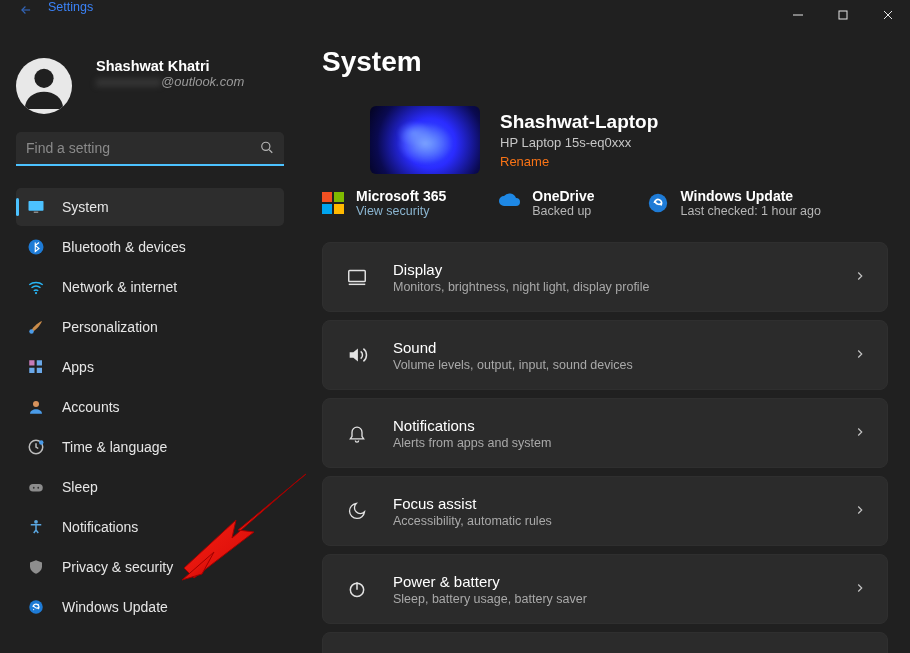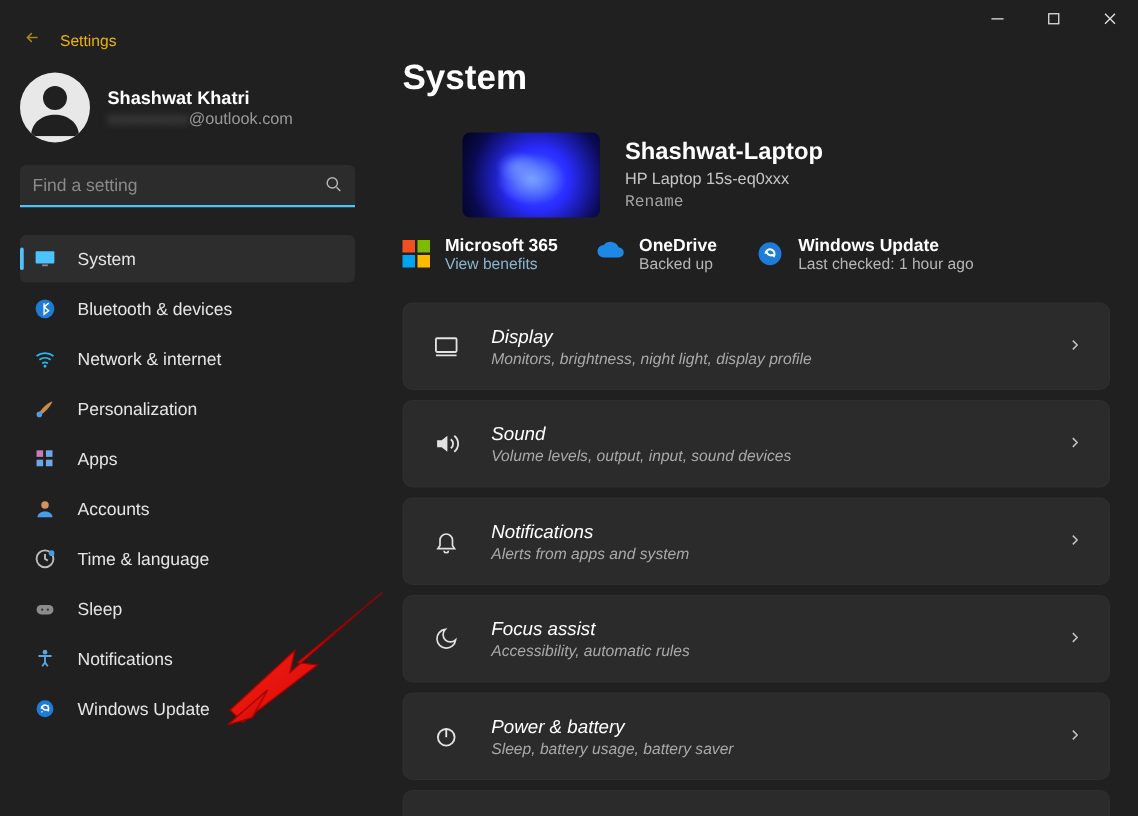--- a/index.html
+++ b/index.html
@@ -7,51 +7,51 @@
   body {
     background: #202020;
     color: #ffffff;
     font-family: "Segoe UI", Arial, sans-serif;
     font-size: 14px;
     position: relative;
   }
   .titlebar {
     height: 40px;
     display: flex;
-    align-items: flex-end;
+    align-items: flex-start;
     padding-left: 16px;
-    color: #eab308;
+    color: #3b82f6;
   }
   .titlebar .back {
     width: 20px; height: 20px; display:flex; align-items:center; justify-content:center;
     margin-right: 12px;
     opacity: .7;
   }
   .titlebar .title { font-size: 12.5px; }
   .win-controls {
     position: absolute; top: 0; right: 0; display: flex;
   }
   .win-controls div {
     width: 45px; height: 30px; display:flex; align-items:center; justify-content:center;
     color:#e5e5e5;
   }
   .layout { display:flex; height: calc(100% - 40px); }
 
   
   .sidebar { width: 300px; padding: 8px 16px 0 16px; display:flex; flex-direction:column; }
-  .user { display:flex; align-items:center; margin: 10px 0 18px 0; gap: 14px; }
+  .user { display:flex; margin: 10px 0 18px 0; gap: 24px; }
   .avatar {
     width: 56px; height: 56px; border-radius: 50%;
     background: #e8e8e8;
     display:flex; align-items:center; justify-content:center;
     overflow:hidden;
   }
   .avatar svg { width: 46px; height:46px; }
   .user-info .uname { font-weight:600; font-size:14.5px; color:#fff; }
-  .user-info .uemail { font-size:13px; color:#9a9a9a; }
+  .user-info .uemail { font-size:13px; color:#9a9a9a;font-style:italic; }
   .user-info .uemail .blur { filter: blur(3px); color:#666; }
   .search-wrap { position:relative; margin-bottom: 22px; }
   .search {
     width: 100%; height: 34px;
     background: #2c2c2c;
     border: none;
     border-bottom: 2px solid #4cc2ff;
     border-radius: 5px 5px 0 0;
     padding: 0 34px 0 10px;
     color: #fff; font-size:14px;
@@ -89,44 +89,43 @@
   }
   .pc-thumb::after {
     content:""; position:absolute; inset:0;
     background:
       radial-gradient(ellipse 40px 30px at 50% 55%, rgba(130,170,255,.9), transparent 70%),
       radial-gradient(ellipse 25px 18px at 40% 40%, rgba(100,140,255,.8), transparent 70%);
     filter: blur(1px);
   }
   .pc-info .pc-name { font-size:19px; font-weight:600; }
   .pc-info .pc-model { font-size:13px; color:#c6c6c6; margin-top:2px; }
-  .pc-info .rename { font-size:13px; margin-top:4px; color:#a3a3a3; cursor:pointer; display:inline-block;font-family:Liberation Mono, monospace; }
-
-  .status-row { display:flex; gap: 31px; margin: 8px 0 24px 0; align-items:flex-start; }
+  .pc-info .rename { font-size:13px; margin-top:4px; color:#f97316; cursor:pointer; display:inline-block; }
+
+  .status-row { display:flex; gap: 52px; margin: 8px 0 24px 0; align-items:flex-start; }
   .status-item { display:flex; gap:12px; align-items:center; }
   .status-item .sicon { width:22px; height:22px; }
   .status-item .stext .sh { font-size:14px; font-weight:600; }
   .status-item .stext .ss { font-size:12.5px; color:#b6b6b6; }
   .status-item .stext.link .ss { color:#8ab4cf; }
 
   .ms365 {
     display:grid; grid-template-columns: 10px 10px; grid-template-rows:10px 10px; gap:2px;
   }
   .ms365 span:nth-child(1){background:#f25022;}
   .ms365 span:nth-child(2){background:#7fba00;}
   .ms365 span:nth-child(3){background:#00a4ef;}
   .ms365 span:nth-child(4){background:#ffb900;}
 
   .cards { display:flex; flex-direction:column; gap:8px; }
   .card {
     background:#2b2b2b; border:1px solid #2f2f2f;
     border-radius:8px; height:70px;
     display:flex; align-items:center; padding: 0 20px;
     cursor:pointer;
-    font-style:italic;
   }
   .card .cicon { width:28px; display:flex; justify-content:center; color:#e2e2e2; margin-right:22px; }
   .card .ctext { flex:1; }
   .card .ctext .ch { font-size:15px; font-weight:500; }
   .card .ctext .cs { font-size:12.5px; color:#a9a9a9; margin-top:2px; }
   .card .chev { color:#c5c5c5; }
 
   
   .red-arrow { position:absolute; left:178px; top:468px; pointer-events:none; }
 
@@ -269,20 +268,28 @@
             <svg width="18" height="18" viewBox="0 0 24 24">
               <circle cx="12" cy="5" r="2.5" fill="#5aa6e0"></circle>
               <path d="M5 9h14M12 9v7M9 20l3-4 3 4" stroke="#5aa6e0" stroke-width="2" fill="none"></path>
             </svg>
           </span>
         <span>Notifications</span>
       </div>
       <div class="nav-item">
         <span class="nicon">
             <svg width="18" height="18" viewBox="0 0 24 24">
+              <path d="M12 3l8 3v5c0 5-3.5 8-8 10-4.5-2-8-5-8-10V6l8-3z" fill="#8e8e8e"></path>
+            </svg>
+          </span>
+        <span>Privacy &amp; security</span>
+      </div>
+      <div class="nav-item">
+        <span class="nicon">
+            <svg width="18" height="18" viewBox="0 0 24 24">
               <circle cx="12" cy="12" r="9" fill="#1e7bd6"></circle>
               <path d="M8 12a4 4 0 117 2.8M16 12a4 4 0 01-7-2.8" fill="none" stroke="#fff" stroke-width="1.6"></path>
               <path d="M14 9l2 .5-.5-2M10 15l-2-.5.5 2" fill="#fff"></path>
             </svg>
           </span>
         <span>Windows Update</span>
       </div>
     </div>
   </div>
 
@@ -303,21 +310,21 @@
         <div class="sicon">
             <div class="ms365">
               <span></span>
               <span></span>
               <span></span>
               <span></span>
             </div>
           </div>
         <div class="stext link">
           <div class="sh">Microsoft 365</div>
-          <div class="ss">View benefits</div>
+          <div class="ss">View security</div>
         </div>
       </div>
       <div class="status-item">
         <div class="sicon"><svg width="24" height="16" viewBox="0 0 24 16">
               <path d="M6 14a5 5 0 010-10 7 7 0 0112 2 4 4 0 010 8H6z" fill="#1e88e5"></path>
             </svg></div>
         <div class="stext">
           <div class="sh">OneDrive</div>
           <div class="ss">Backed up</div>
         </div>

